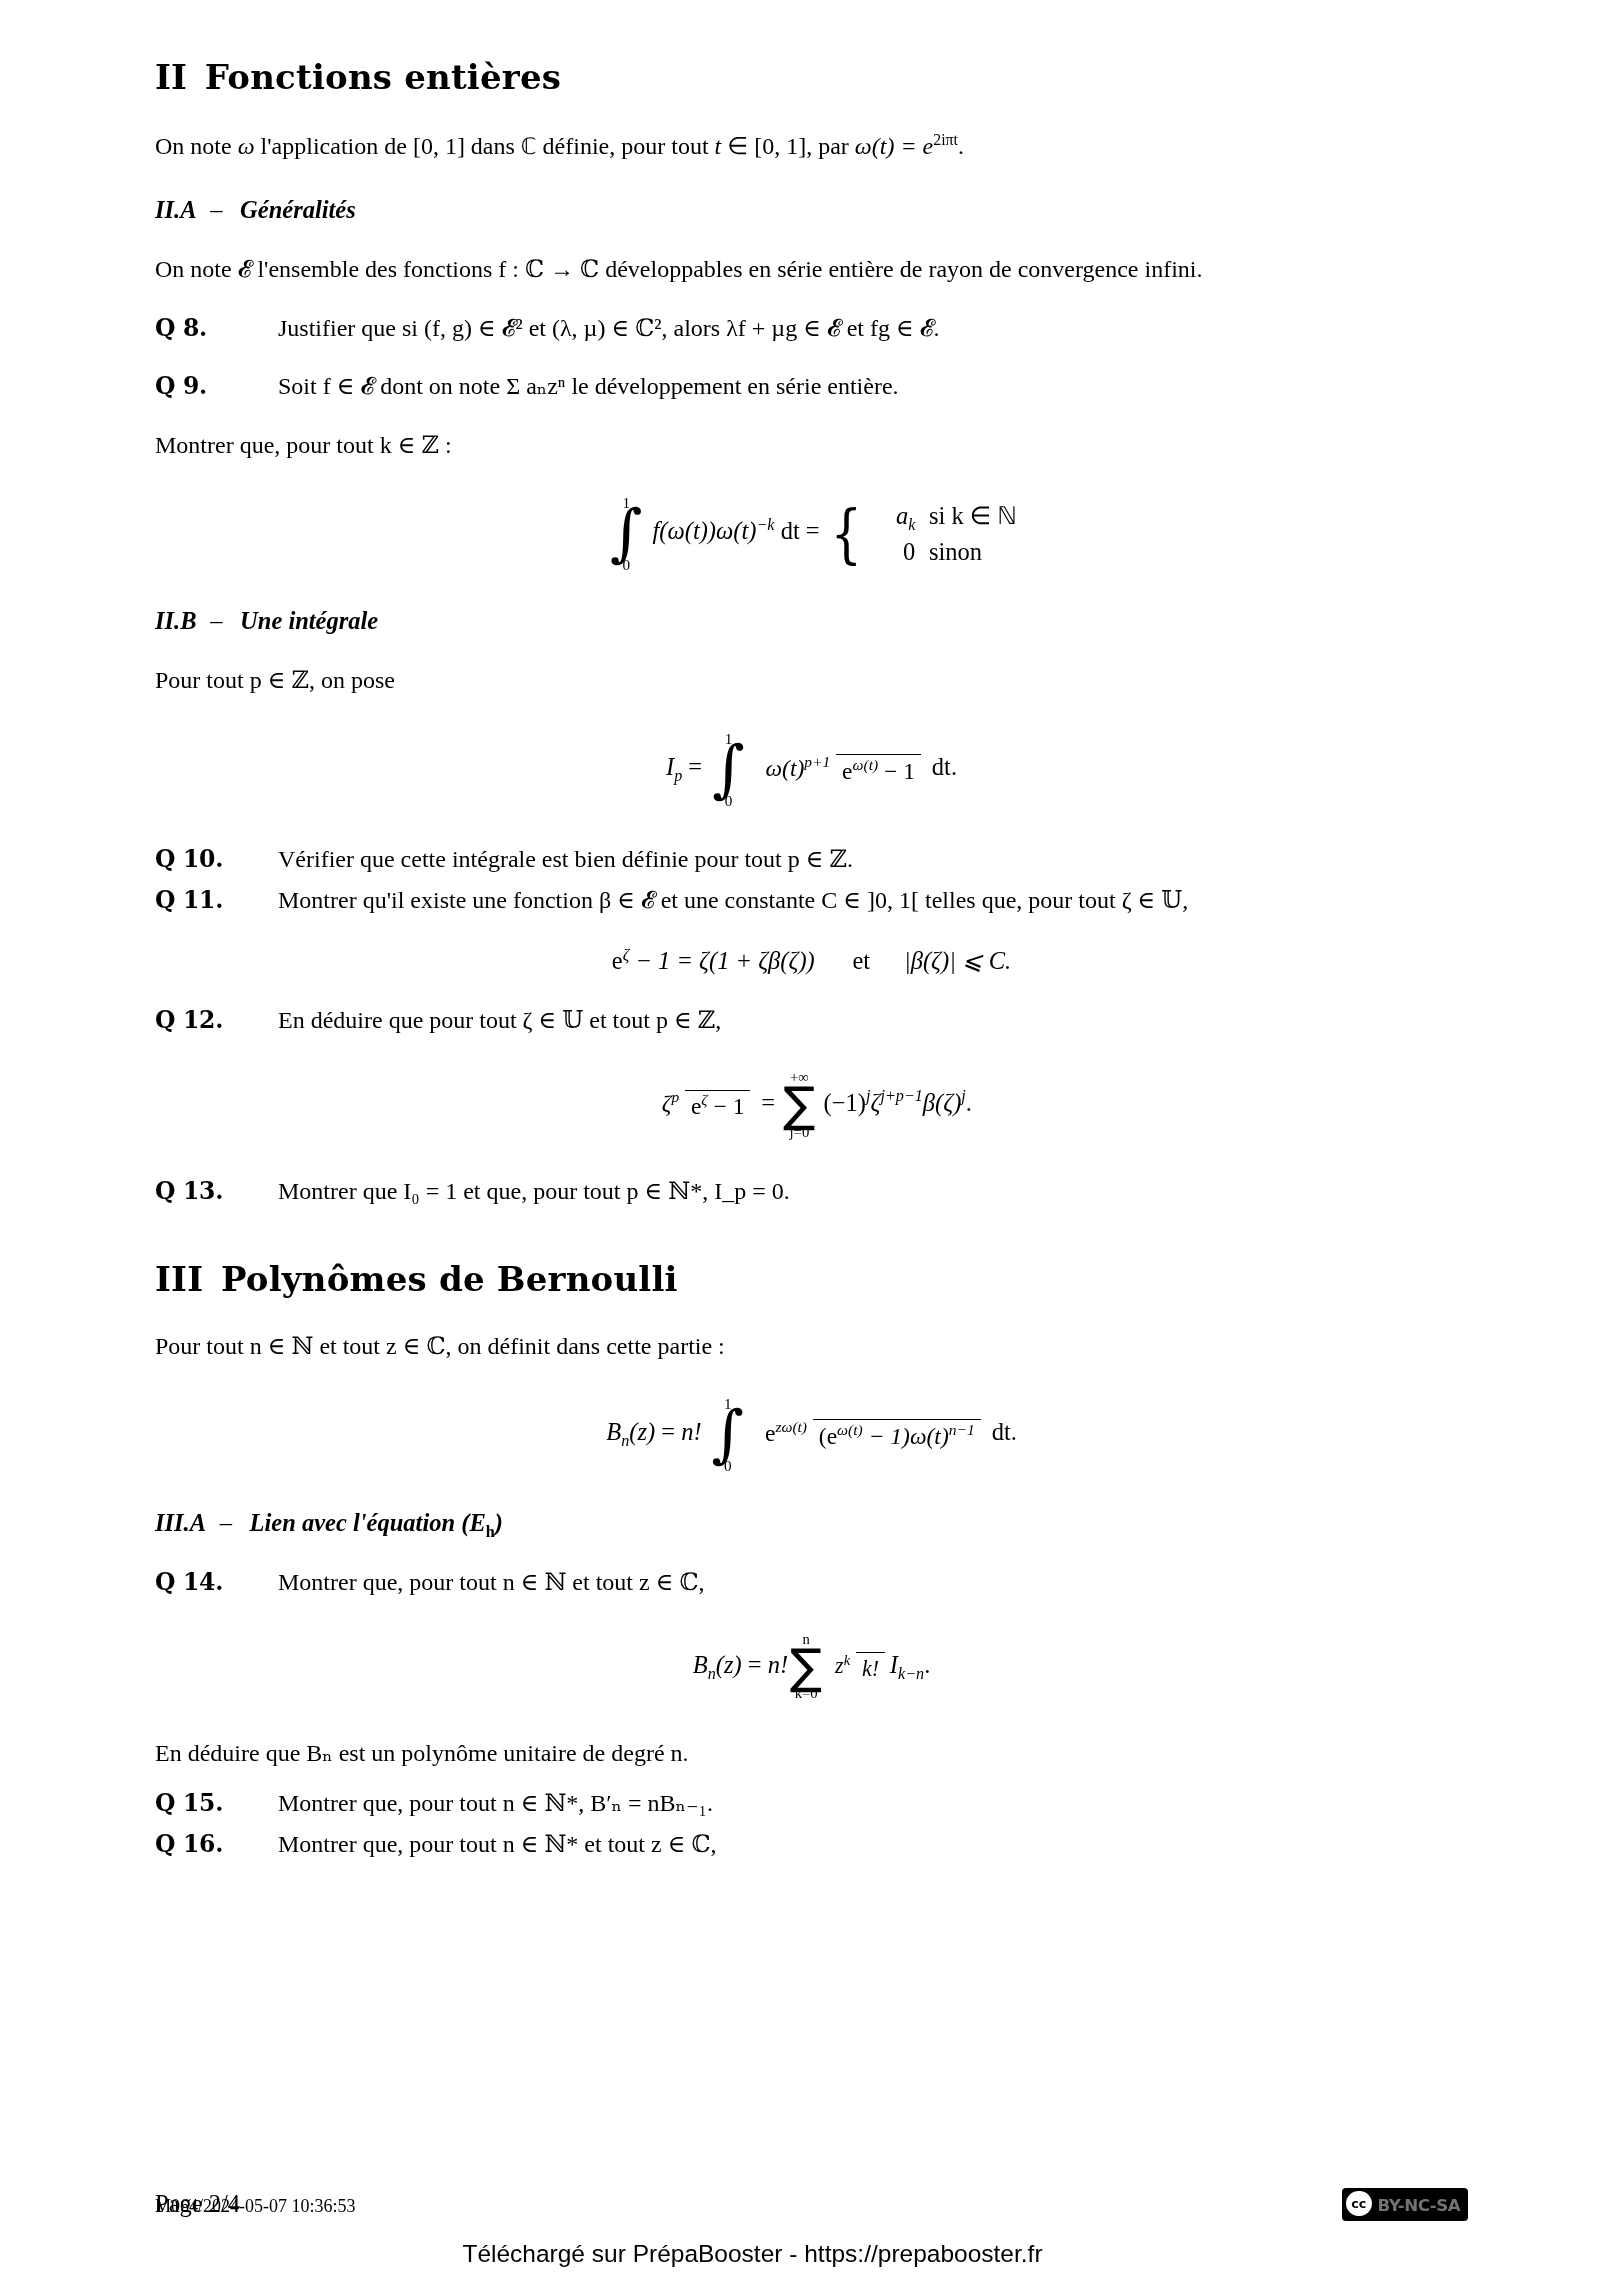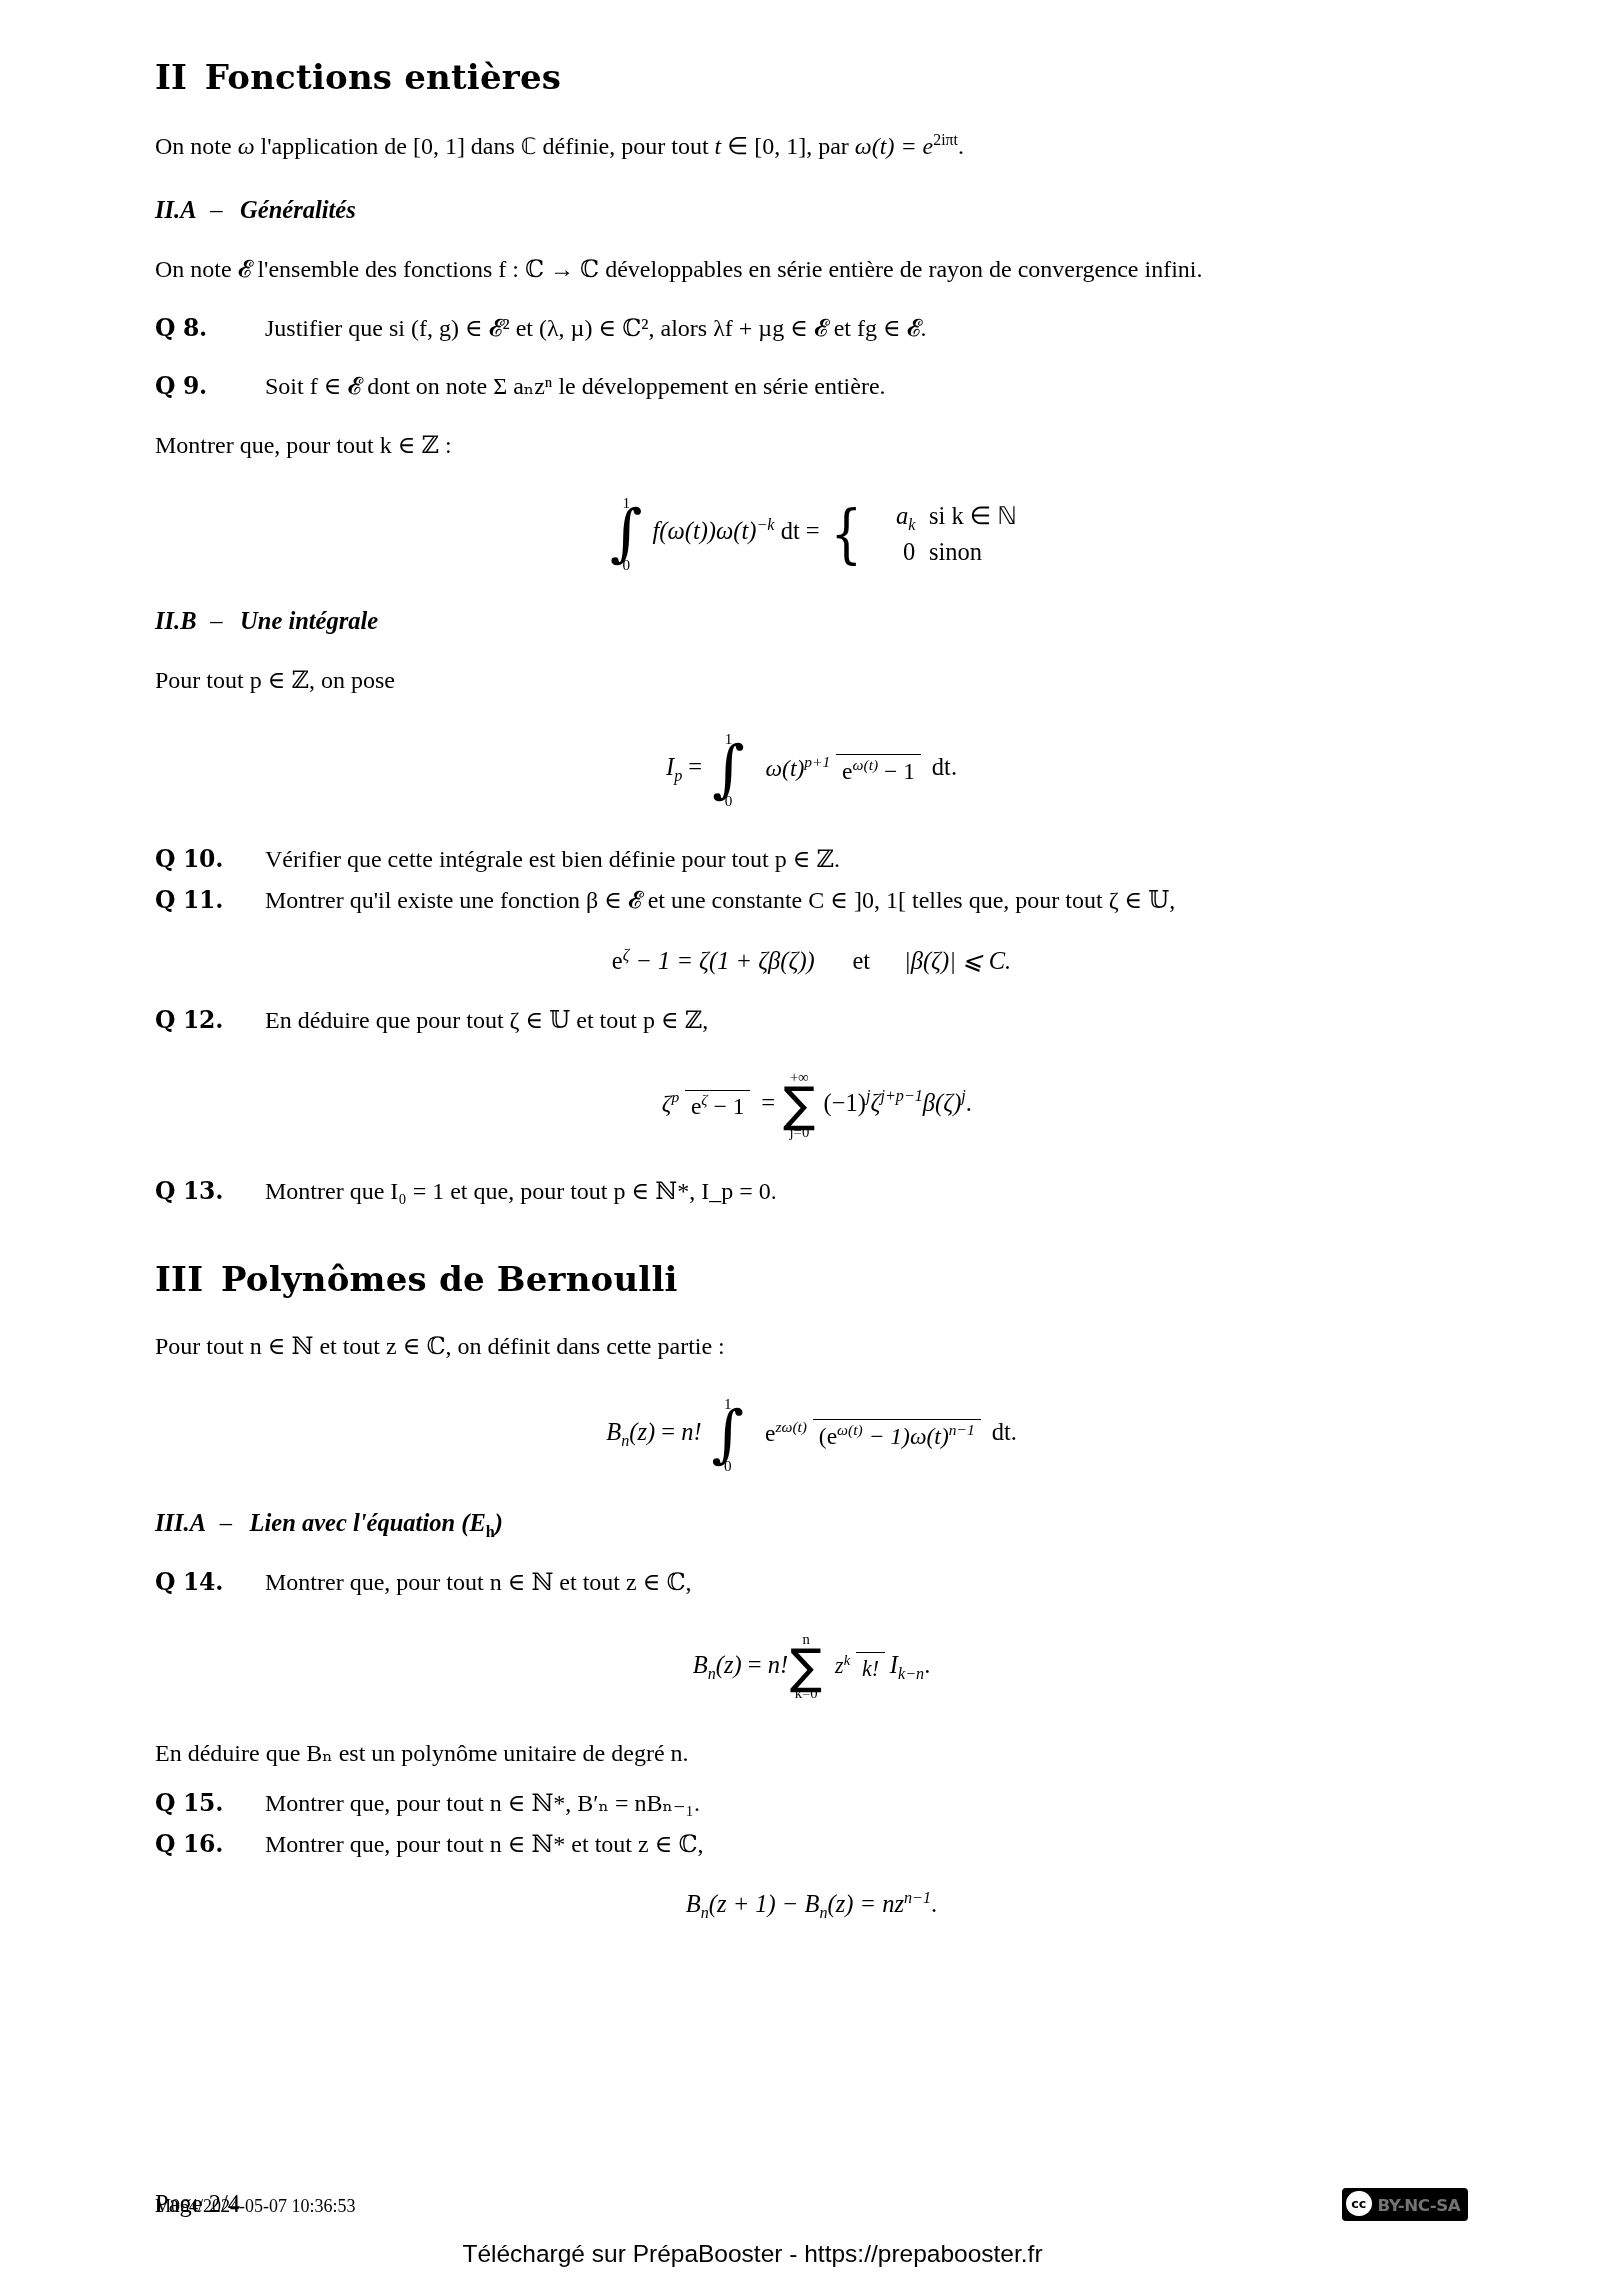--- a/index.html
+++ b/index.html
@@ -59,20 +59,21 @@
   }
   p.tight { margin-bottom: 17.6px; }
 
   
   .q {
     display: flex;
     align-items: baseline;
     font-size: 24px;
     margin: 0 0 25.5px 0;
     line-height: 1.38;
+    gap: 13px;
   }
   .q.tight { margin-bottom: 7.8px; }
   .q .qlab {
     font-weight: bold;
     font-family: "DejaVu Serif", "Liberation Serif", serif;
     flex: 0 0 110px;
     font-size: 23.5px;
     letter-spacing: -0.3px;
   }
   .q .qtext { flex: 1 1 auto; }
@@ -407,23 +408,20 @@
   <div class="q tight">
     <span class="qlab">Q 15.</span>
     <span class="qtext">Montrer que, pour tout n ∈ ℕ*, B′ₙ = nBₙ₋₁.</span>
   </div>
 
   <div class="q">
     <span class="qlab">Q 16.</span>
     <span class="qtext">Montrer que, pour tout n ∈ ℕ* et tout z ∈ ℂ,</span>
   </div>
 
-  <div class="display math">
-    <i>B</i><sub class="it">n</sub><i>(z + 1) − B</i><sub class="it">n</sub><i>(z) = nz</i><sup class="it">n−1</sup><span>.</span>
-  </div>
 
 
  </div>
 
  <div class="footer">
    <span class="meta">M064/2024-05-07 10:36:53</span>
    <span class="pageno">Page 2/4</span>
    <span class="cc-badge">
      <span class="circ">cc</span>
      <span class="txt">BY-NC-SA</span>

